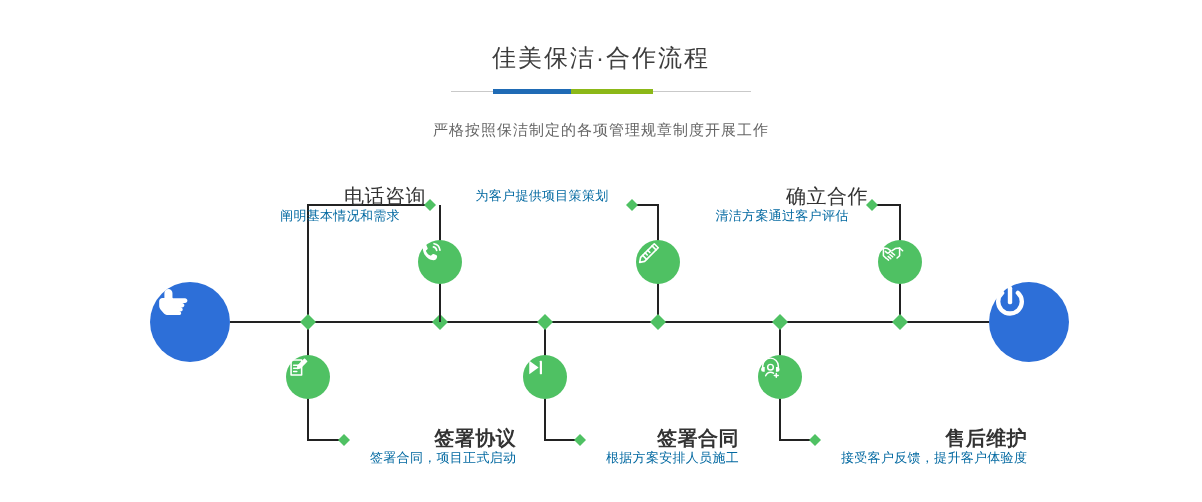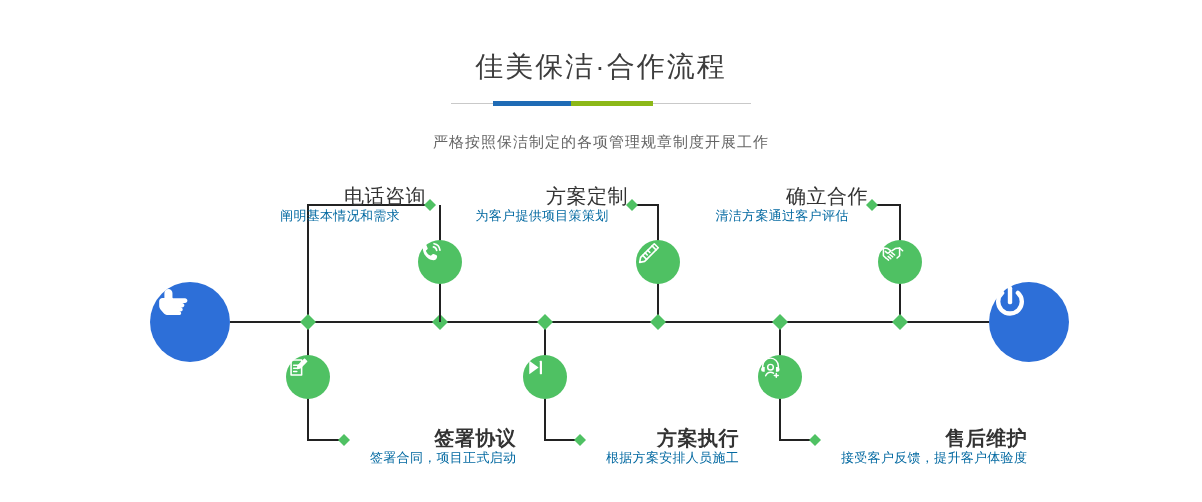--- a/index.html
+++ b/index.html
@@ -21,23 +21,23 @@
 
   
   #header {
     position: absolute;
     left: 0;
     top: 0;
     width: 1202px;
     text-align: center;
   }
   #page-title {
-    margin: 16px;
+    margin: 9px;
     padding-top: 36px;
-    font-size: 28px;
+    font-size: 24px;
     font-weight: 400;
     letter-spacing: 2px;
     color: #3d3d3d;
     line-height: 1.1;
     white-space: nowrap;
   }
   #divider {
     position: relative;
     width: 300px;
     height: 7px;
@@ -287,36 +287,35 @@
         </svg>
       </span>
     </div>
 
     <div class="label-block label-top" style="left:254px; top:186px; width:172px;">
       <div class="t">电话咨询</div>
       <div class="d">阐明基本情况和需求</div>
     </div>
 
     <div class="label-block label-top" style="left:456px; top:186px; width:172px;">
-      <div class="t">方案定制</div>
       <div class="d">为客户提供项目策策划</div>
     </div>
 
     <div class="label-block label-top" style="left:696px; top:186px; width:172px;">
       <div class="t">确立合作</div>
       <div class="d">清洁方案通过客户评估</div>
     </div>
 
     <div class="label-block label-bottom" style="left:356px; top:428px;">
       <div class="t">签署协议</div>
       <div class="d">签署合同，项目正式启动</div>
     </div>
 
     <div class="label-block label-bottom" style="left:592px; top:428px;">
-      <div class="t">方案执行</div>
+      <div class="t">签署合同</div>
       <div class="d">根据方案安排人员施工</div>
     </div>
 
     <div class="label-block label-bottom" style="left:827px; top:428px;">
       <div class="t">售后维护</div>
       <div class="d">接受客户反馈，提升客户体验度</div>
     </div>
 
   </div>
 </div>

